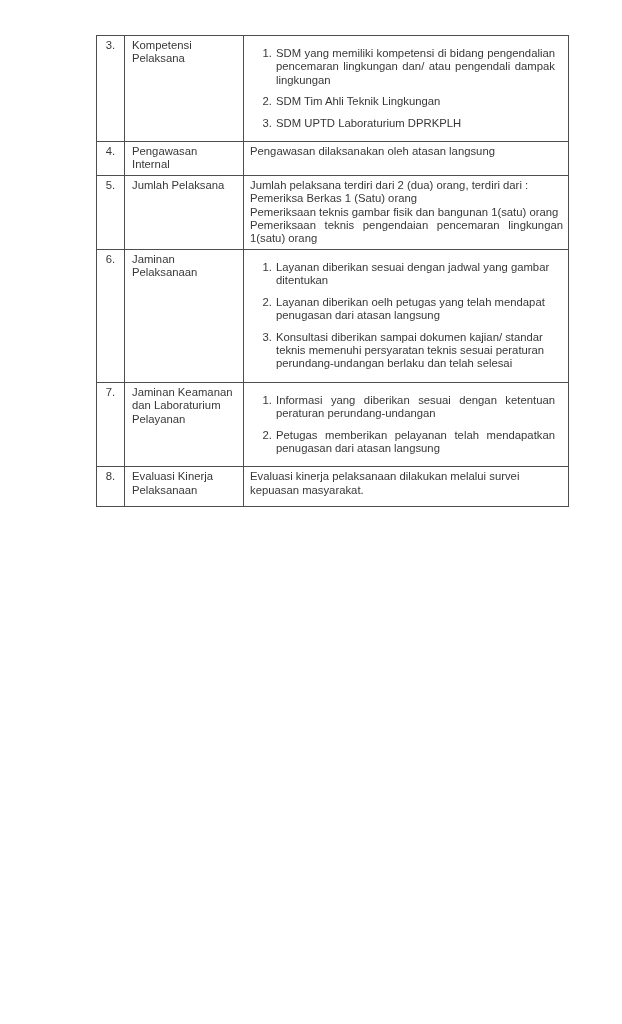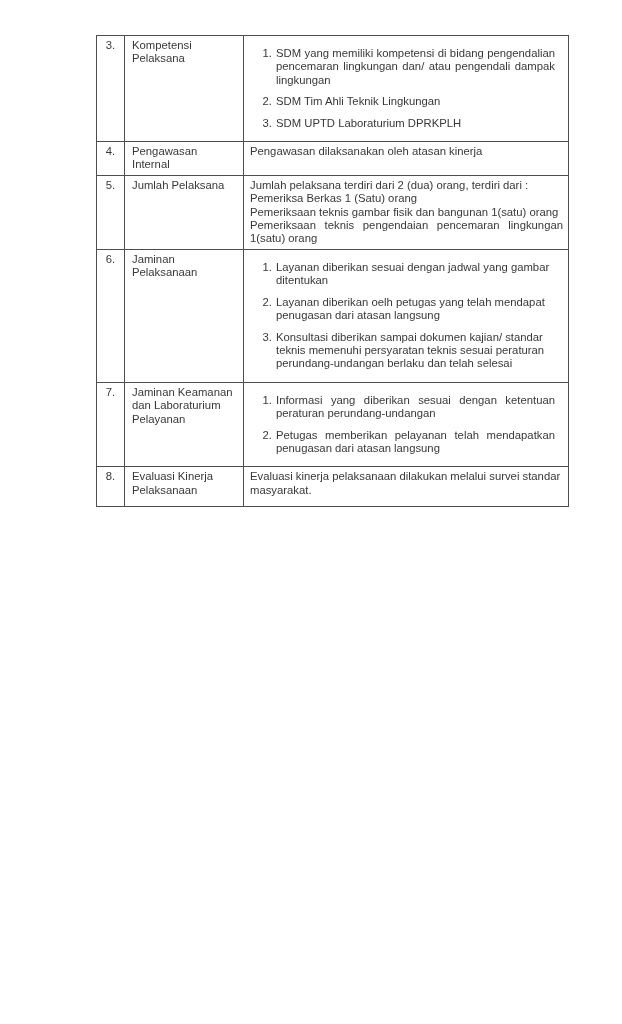--- a/index.html
+++ b/index.html
@@ -79,21 +79,21 @@
             <li>SDM Tim Ahli Teknik Lingkungan</li>
             <li>SDM UPTD Laboraturium DPRKPLH</li>
           </ol>
         </td>
       </tr>
 
       <tr class="r4">
         <td class="num">4.</td>
         <td class="label">Pengawasan Internal</td>
         <td class="content">
-          <div class="para">Pengawasan dilaksanakan oleh atasan kinerja</div>
+          <div class="para">Pengawasan dilaksanakan oleh atasan langsung</div>
         </td>
       </tr>
 
       <tr class="r5">
         <td class="num">5.</td>
         <td class="label">Jumlah Pelaksana</td>
         <td class="content">
           <div class="para">Jumlah pelaksana terdiri dari 2 (dua)  orang, terdiri dari :</div>
           <div class="para">Pemeriksa Berkas 1 (Satu) orang</div>
           <div class="para">Pemeriksaan teknis  gambar fisik dan bangunan 1(satu) orang</div>
@@ -121,19 +121,19 @@
             <li class="justify">Informasi yang diberikan sesuai dengan ketentuan peraturan perundang-undangan</li>
             <li class="justify">Petugas memberikan pelayanan telah mendapatkan penugasan dari atasan langsung</li>
           </ol>
         </td>
       </tr>
 
       <tr class="r8">
         <td class="num">8.</td>
         <td class="label">Evaluasi Kinerja Pelaksanaan</td>
         <td class="content">
-          <div class="para">Evaluasi kinerja pelaksanaan dilakukan melalui survei standar masyarakat.</div>
+          <div class="para">Evaluasi kinerja pelaksanaan dilakukan melalui survei kepuasan masyarakat.</div>
         </td>
       </tr>
 
     </tbody>
   </table>
 </div>
 
 </body></html>

